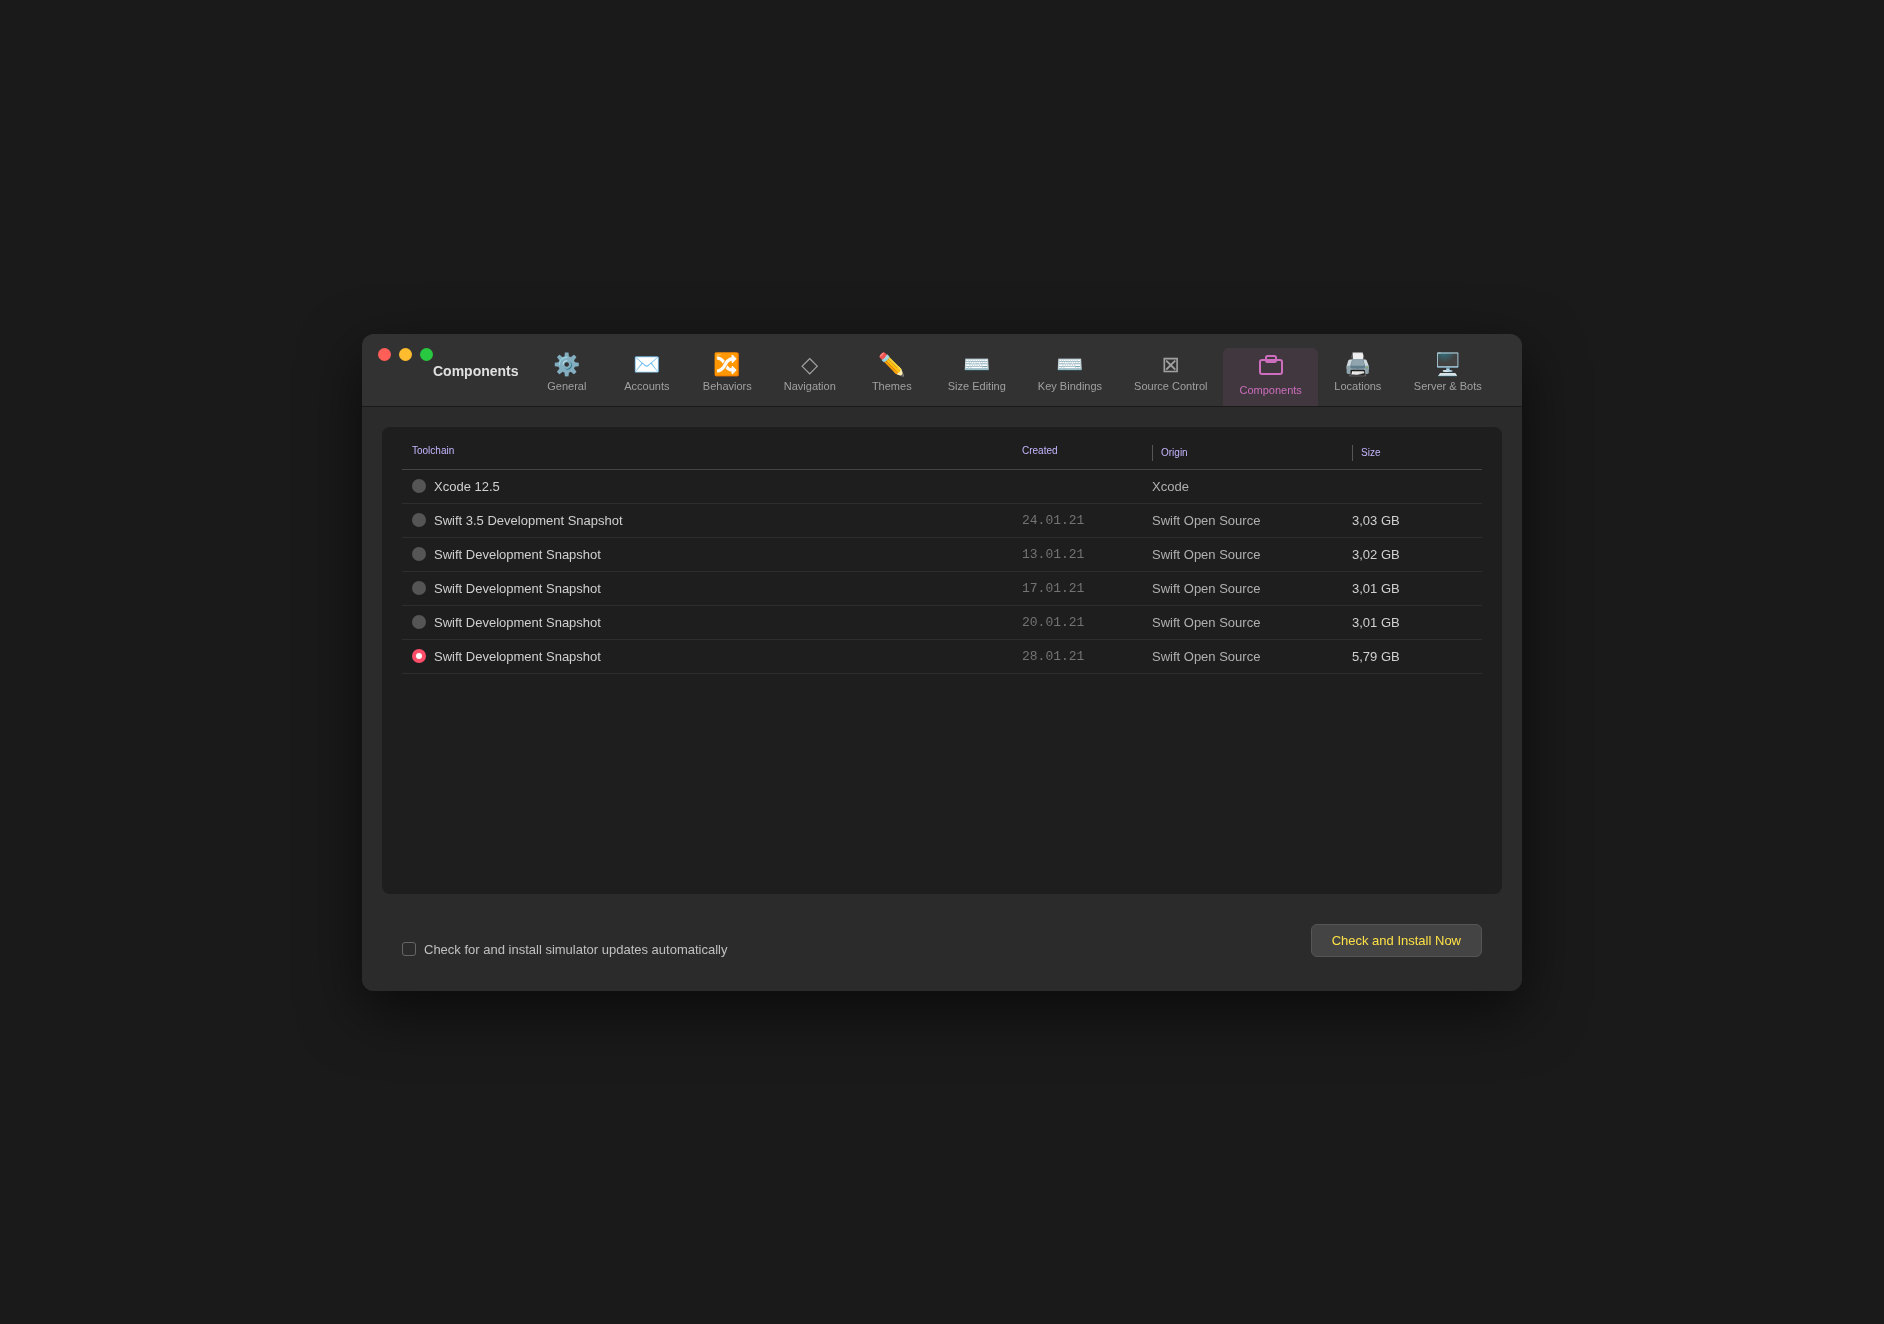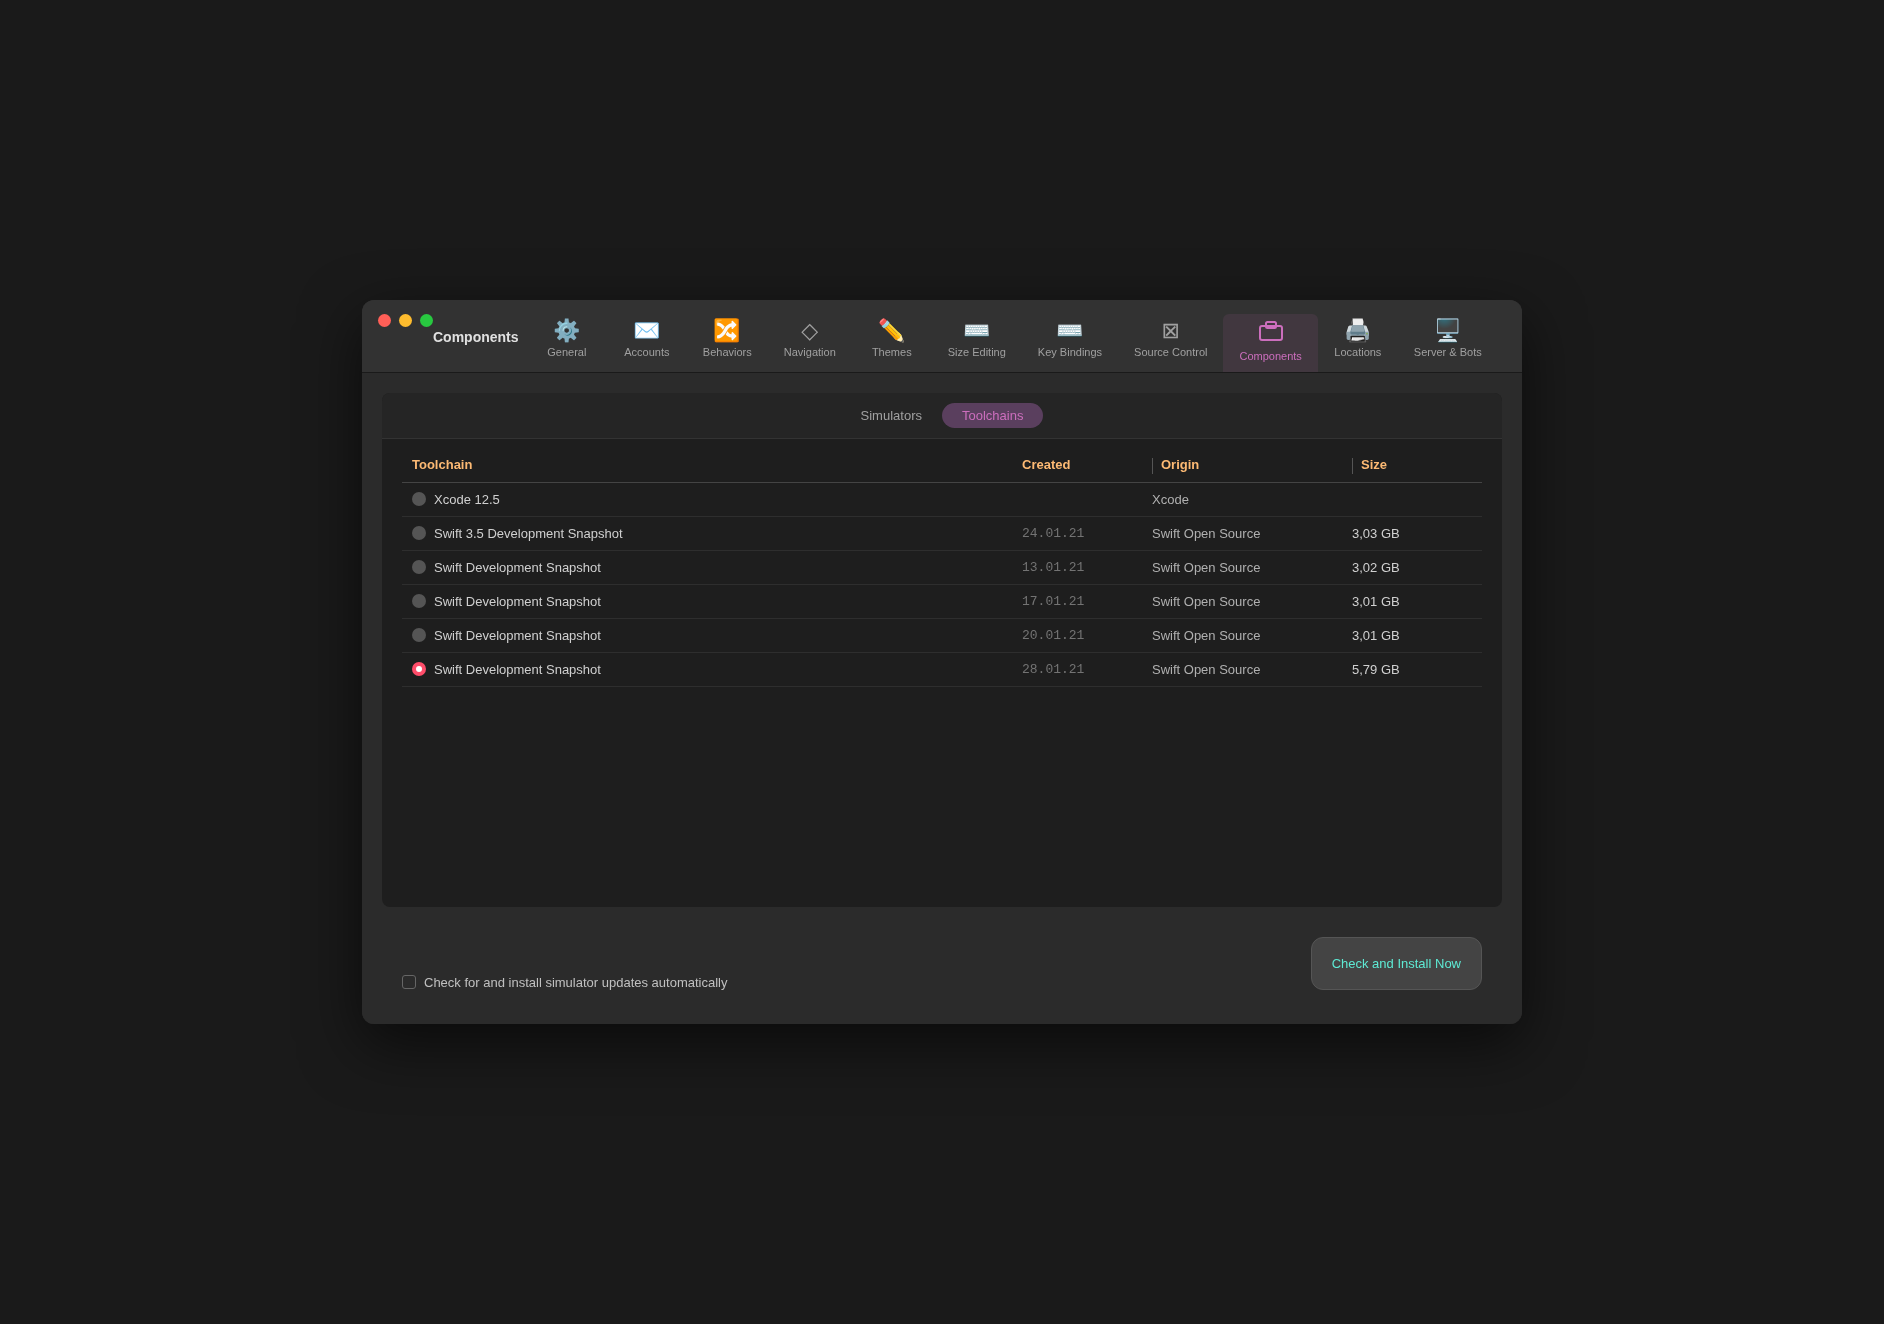--- a/index.html
+++ b/index.html
@@ -114,23 +114,23 @@
       font-weight: 500;
     }
     .table-container {
       padding: 10px 20px 20px;
     }
     .table-header {
       display: grid;
       grid-template-columns: 1fr 130px 200px 120px;
       padding: 8px 10px;
       border-bottom: 1px solid #444;
-      color: #fdba74;
-      font-size: 13px;
-      font-weight: 700;
+      color: #c4b5fd;
+      font-size: 10px;
+      font-weight: 400;
     }
     .col-divider {
       display: inline-block;
       width: 1px;
       background: #555;
       height: 16px;
       vertical-align: middle;
       margin-right: 8px;
     }
     .table-row {
@@ -185,24 +185,24 @@
     .checkbox {
       width: 14px;
       height: 14px;
       border: 1.5px solid #666;
       border-radius: 3px;
       background: transparent;
       cursor: pointer;
     }
     .btn-check-install {
       background: #444;
-      color: #5eead4;
+      color: #fde047;
       border: none;
-      border-radius: 12px;
-      padding: 18px 20px;
+      border-radius: 6px;
+      padding: 8px 20px;
       font-size: 13px;
       cursor: pointer;
       font-family: inherit;
       border: 1px solid #555;
     }
     .col-size { text-align: left; }
     .col-created { color: #737373; font-family: Liberation Mono, monospace; }
     .col-origin { color: #b0b0b0; }
   </style>
 </head>
@@ -277,24 +277,20 @@
       <div class="toolbar-item">
         <span class="toolbar-icon">🖥️</span>
         <span class="toolbar-label">Server &amp; Bots</span>
       </div>
     </div>
   </div>
 
   <div class="content">
     <div class="panel">
 
-      <div class="tab-bar">
-        <button class="tab-btn">Simulators</button>
-        <button class="tab-btn active">Toolchains</button>
-      </div>
 
       <div class="table-container">
         <div class="table-header">
           <span>Toolchain</span>
           <span>Created</span>
           <span><span class="col-divider"></span><span>Origin</span></span>
           <span class="col-size"><span class="col-divider"></span><span>Size</span></span>
         </div>
 
         <div class="table-row">

